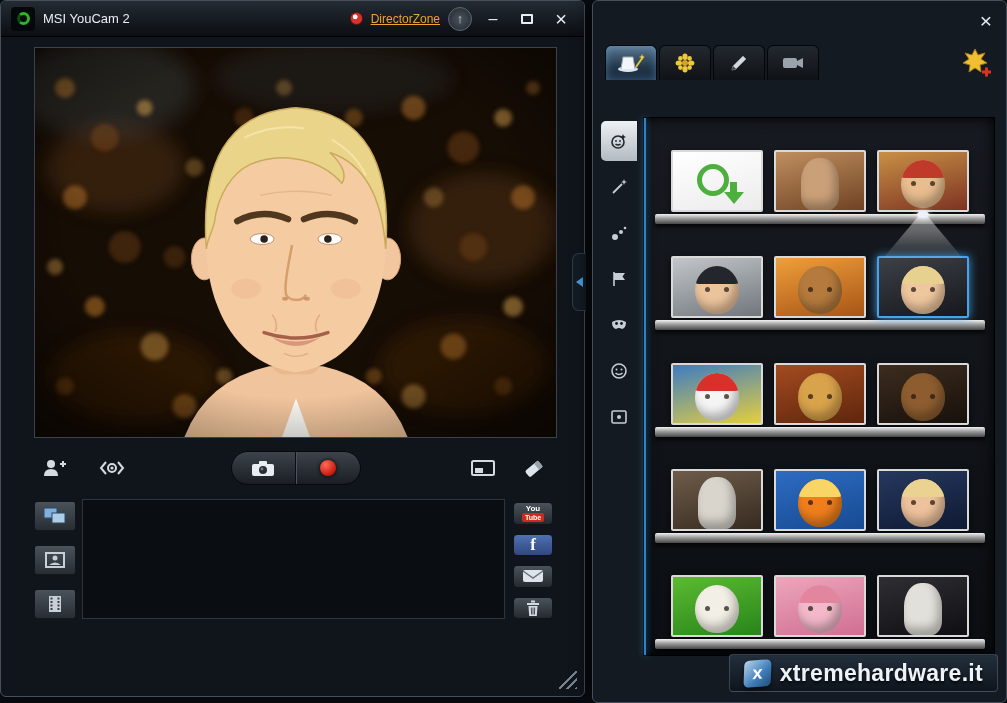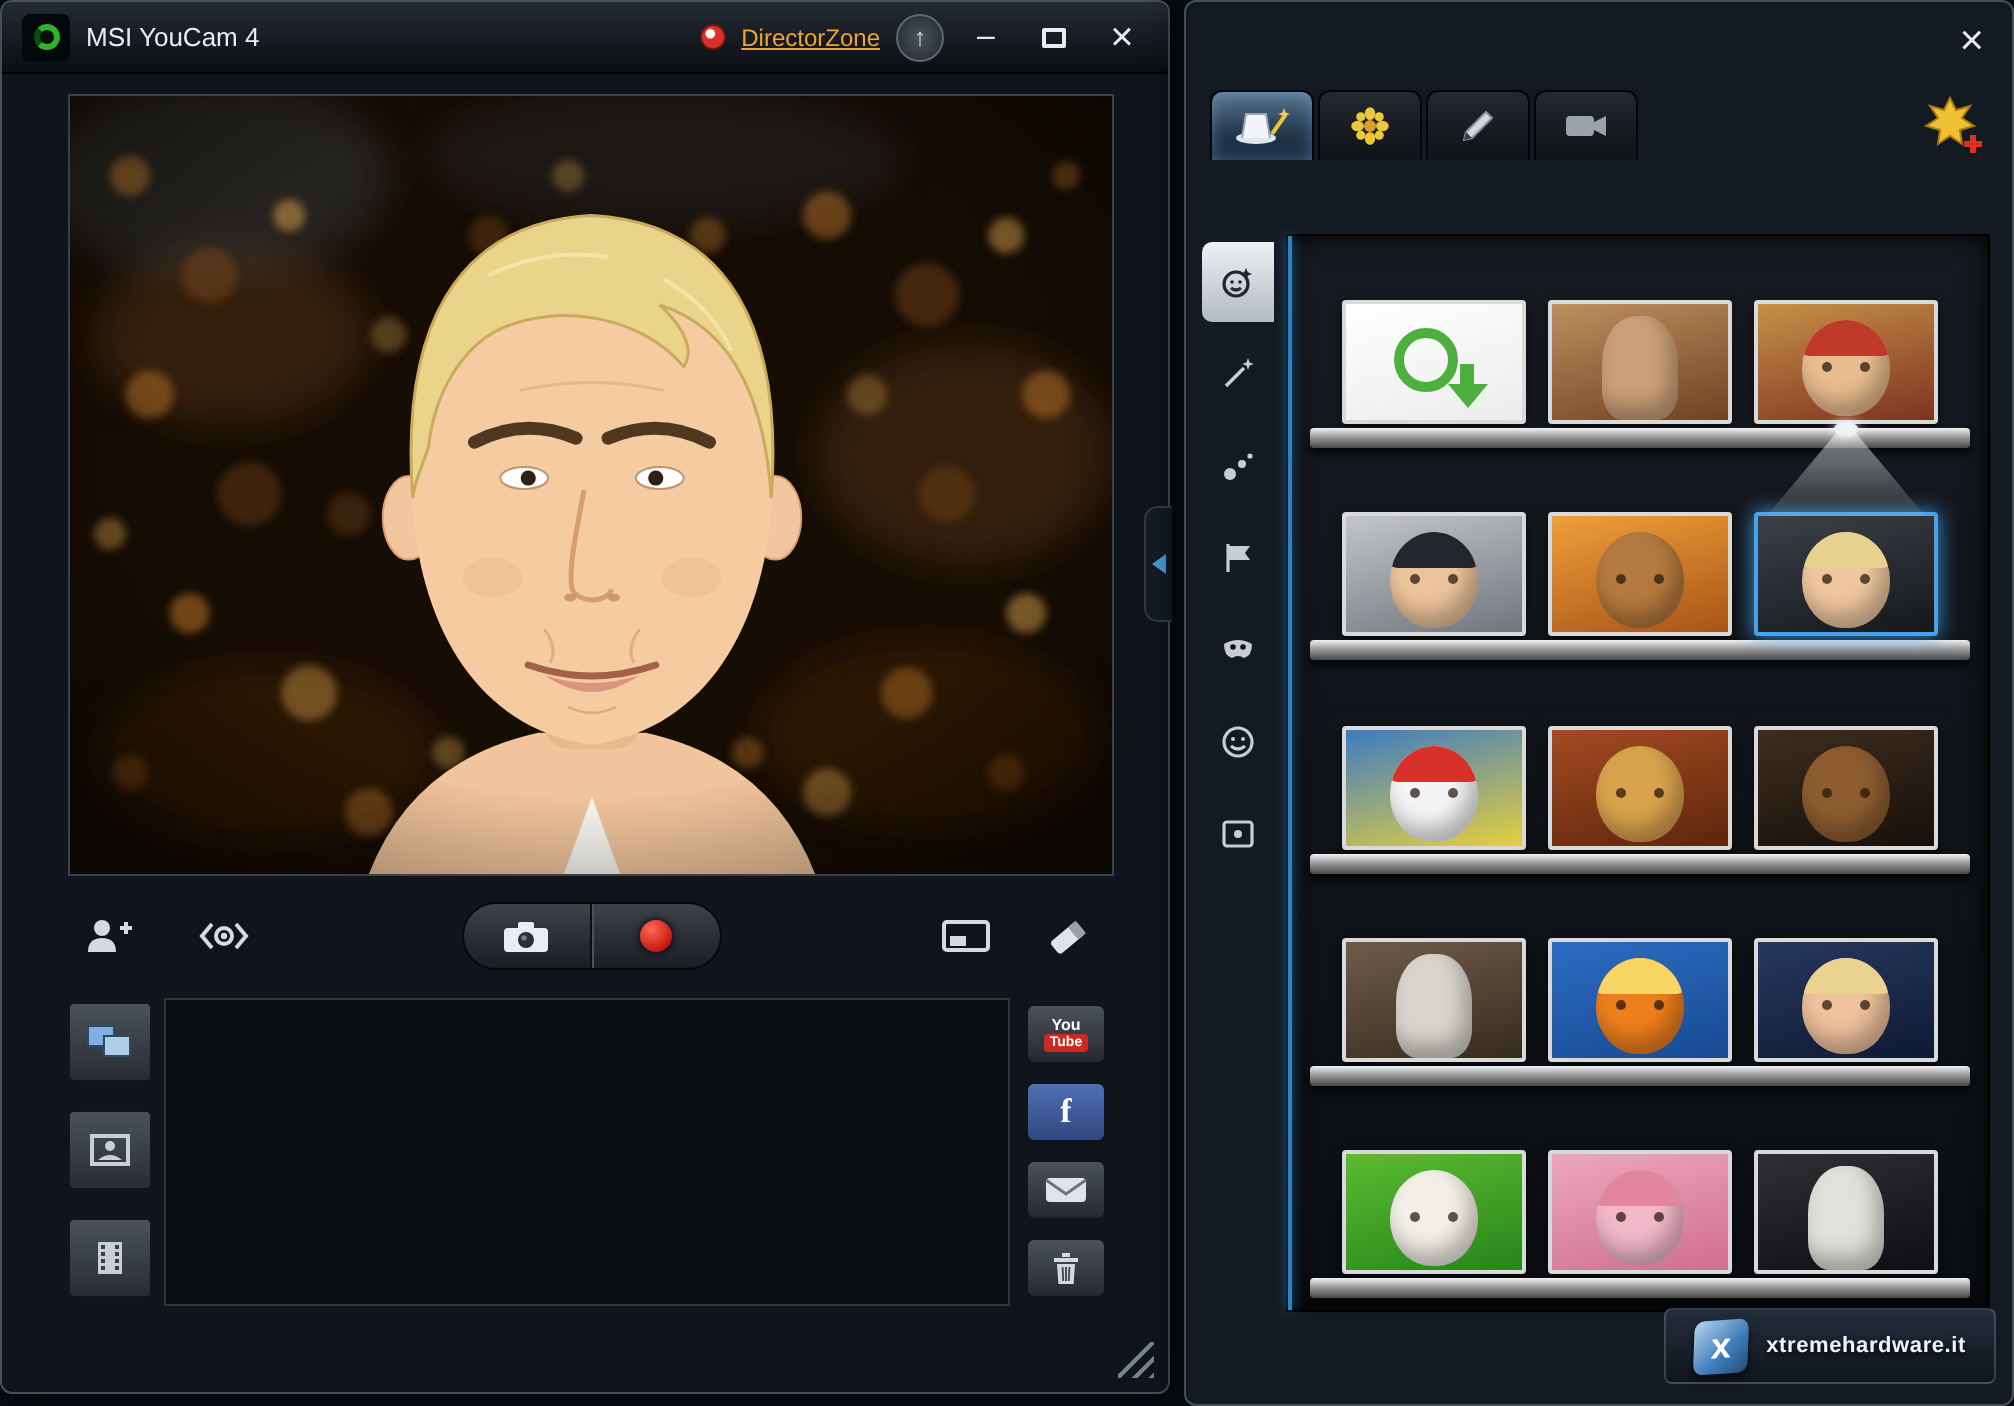--- a/index.html
+++ b/index.html
@@ -41,21 +41,21 @@
   .ctl-left { display:flex; gap:26px; margin-left:6px; }
   .icon-btn { background:none; border:none; cursor:pointer; padding:2px; display:flex; align-items:center; }
   .capture-pill { position:absolute; left:50%; transform:translateX(-50%); width:130px; height:34px; border-radius:17px;
     background:linear-gradient(#3d434b,#1a1e24); border:1px solid #07090c; display:flex; align-items:stretch; overflow:hidden; }
   .pill-half { flex:1; display:flex; align-items:center; justify-content:center; cursor:pointer; }
   .pill-div { width:1px; background:#0a0d11; box-shadow:1px 0 0 #4b525b; }
   .rec-dot { width:16px; height:16px; border-radius:50%; background:radial-gradient(circle at 35% 30%, #ff6a58, #c41408 75%); box-shadow:0 0 4px #000; }
   .ctl-right { margin-left:auto; display:flex; gap:24px; margin-right:8px; }
 
   
-  .gallery { position:absolute; left:33px; top:498px; width:523px; height:154px; display:flex; }
+  .gallery { position:absolute; left:33px; top:498px; width:523px; height:120px; display:flex; }
   .g-tabs { width:46px; display:flex; flex-direction:column; gap:14px; padding-top:2px; }
   .g-tab { width:42px; height:40px; background:linear-gradient(#4a525a,#282d33); border:1px solid #121519; border-radius:3px;
     display:flex; align-items:center; justify-content:center; cursor:pointer; }
   .g-area { flex:1; background:#0a0d11; border:1px solid #2e343c; margin:0 8px 0 2px; }
   .g-share { width:44px; display:flex; flex-direction:column; gap:9px; padding-top:3px; }
   .share-btn { width:40px; height:30px; background:linear-gradient(#4b525a,#25292f); border:1px solid #101318; border-radius:4px;
     display:flex; flex-direction:column; align-items:center; justify-content:center; cursor:pointer; color:#fff; gap:0; }
   .yt-top { font-size:8px; line-height:8px; font-weight:bold; color:#fff; }
   .yt-bottom { font-size:7px; line-height:9px; font-weight:bold; color:#fff; background:#cc2a20; border-radius:2px; padding:0 3px; }
   .share-btn.fb { background:linear-gradient(#4e70b4,#31487e); font-weight:bold; font-size:17px; font-family:"Liberation Serif", serif; }
@@ -106,32 +106,32 @@
     background:linear-gradient(rgba(255,255,255,.5), rgba(255,255,255,.05));
     clip-path:polygon(44% 0, 56% 0, 100% 100%, 0% 100%); }
   .lamp { position:absolute; left:50%; top:-47px; transform:translateX(-50%); width:12px; height:7px;
     border-radius:50%; background:#eaf2fa; box-shadow:0 0 6px #fff; pointer-events:none; }
 
   .watermark { position:absolute; right:8px; bottom:10px; height:38px; display:flex; align-items:center; gap:9px; padding:0 14px;
     background:linear-gradient(rgba(38,50,64,.88), rgba(14,20,28,.88)); border:1px solid rgba(100,120,140,.45); border-radius:4px; }
   .xlogo { display:inline-block; width:27px; height:27px; border-radius:5px; text-align:center; line-height:27px;
     background:linear-gradient(135deg,#b8d6ee,#3d7cb8 60%, #234d78); color:#fff; font-weight:bold; font-size:18px;
     transform:skewX(-6deg) rotate(-4deg); box-shadow:0 2px 4px rgba(0,0,0,.6); }
-  .wm-text { color:#eef3f8; font-size:11px; font-weight:bold; text-shadow:0 2px 3px rgba(0,0,0,.8); letter-spacing:.3px; }
+  .wm-text { color:#eef3f8; font-size:23px; font-weight:bold; text-shadow:0 2px 3px rgba(0,0,0,.8); letter-spacing:.3px; }
 </style>
 </head>
 <body>
 
 <div class="win" id="win-left">
 
   <div class="titlebar">
     <div class="logo">
         <span class="logo-ring"></span>
       </div>
-    <span class="t-title">MSI YouCam 4</span>
+    <span class="t-title">MSI YouCam 2</span>
     <a class="dz">
       <span class="dz-ico"></span>
       <span class="dz-label">DirectorZone</span>
     </a>
     <div class="circle-btn">
       <span>↑</span>
     </div>
     <button class="cap-btn">–</button>
     <button class="cap-btn">
         <span class="max-box"></span>

